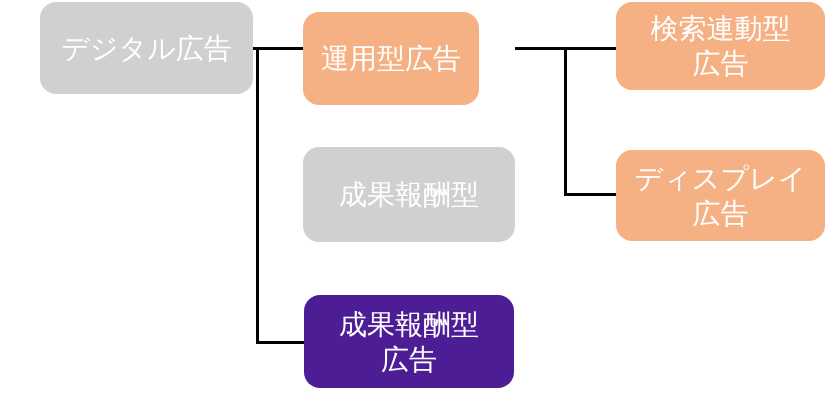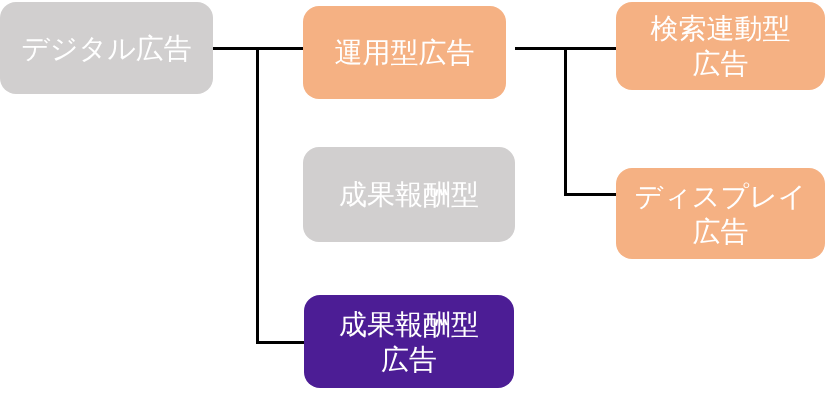--- a/index.html
+++ b/index.html
@@ -29,21 +29,21 @@
     box-sizing: border-box;
   }
 
   .connector {
     position: absolute;
     background: #000000;
   }
 
   
   #node-digital     { left: 0px;   top: 2px;   width: 213px; height: 92px; }
-  #node-operated    { left: 303px; top: 6px;   width: 203px; height: 93px; }
+  #node-operated    { left: 303px; top: 12px;   width: 176px; height: 93px; }
   #node-search      { left: 616px; top: 2px;   width: 209px; height: 88px; }
   #node-reserved    { left: 303px; top: 147px; width: 212px; height: 95px; }
   #node-display     { left: 616px; top: 150px; width: 209px; height: 91px; }
   #node-performance { left: 304px; top: 295px; width: 210px; height: 93px; }
 
   
   #conn-root-h        { left: 212px;   top: 46.5px;  width: 92px;  height: 3px; }
   #conn-trunk-v       { left: 256px;   top: 46.5px;  width: 3px;   height: 297px; }
   #conn-performance-h { left: 256px;   top: 340.5px; width: 50px;  height: 3px; }
   #conn-operated-h    { left: 515px;   top: 46.5px;  width: 102px; height: 3px; }
@@ -55,38 +55,38 @@
 
 <div id="canvas">
 
   <div class="connector" id="conn-root-h" style="background: rgb(0, 0, 0);"></div>
   <div class="connector" id="conn-trunk-v" style="background: rgb(0, 0, 0);"></div>
   <div class="connector" id="conn-performance-h" style="background: rgb(0, 0, 0);"></div>
   <div class="connector" id="conn-operated-h" style="background: rgb(0, 0, 0);"></div>
   <div class="connector" id="conn-right-v" style="background: rgb(0, 0, 0);"></div>
   <div class="connector" id="conn-display-h" style="background: rgb(0, 0, 0);"></div>
 
-  <div class="node" id="node-digital" style="background: rgb(209, 207, 207); color: rgb(255, 255, 255);">
+  <div class="node" id="node-digital" style="background: rgb(209, 207, 207); color: rgb(255, 255, 255); margin-left: 40px;">
     <span>デジタル広告</span>
   </div>
 
   <div class="node" id="node-operated" style="background: rgb(245, 177, 131); color: rgb(255, 255, 255);">
     <span>運用型広告</span>
   </div>
 
   <div class="node" id="node-search" style="background: rgb(245, 177, 131); color: rgb(255, 255, 255);">
     <span>検索連動型
 広告</span>
   </div>
 
   <div class="node" id="node-reserved" style="background: rgb(209, 207, 207); color: rgb(255, 255, 255);">
     <span>成果報酬型</span>
   </div>
 
-  <div class="node" id="node-display" style="background: rgb(245, 177, 131); color: rgb(255, 255, 255); margin-top: 18px;">
+  <div class="node" id="node-display" style="background: rgb(245, 177, 131); color: rgb(255, 255, 255);">
     <span>ディスプレイ
 広告</span>
   </div>
 
   <div class="node" id="node-performance" style="background: #4c1d95; color: rgb(255, 255, 255);">
     <span>成果報酬型
 広告</span>
   </div>
 
 </div>

